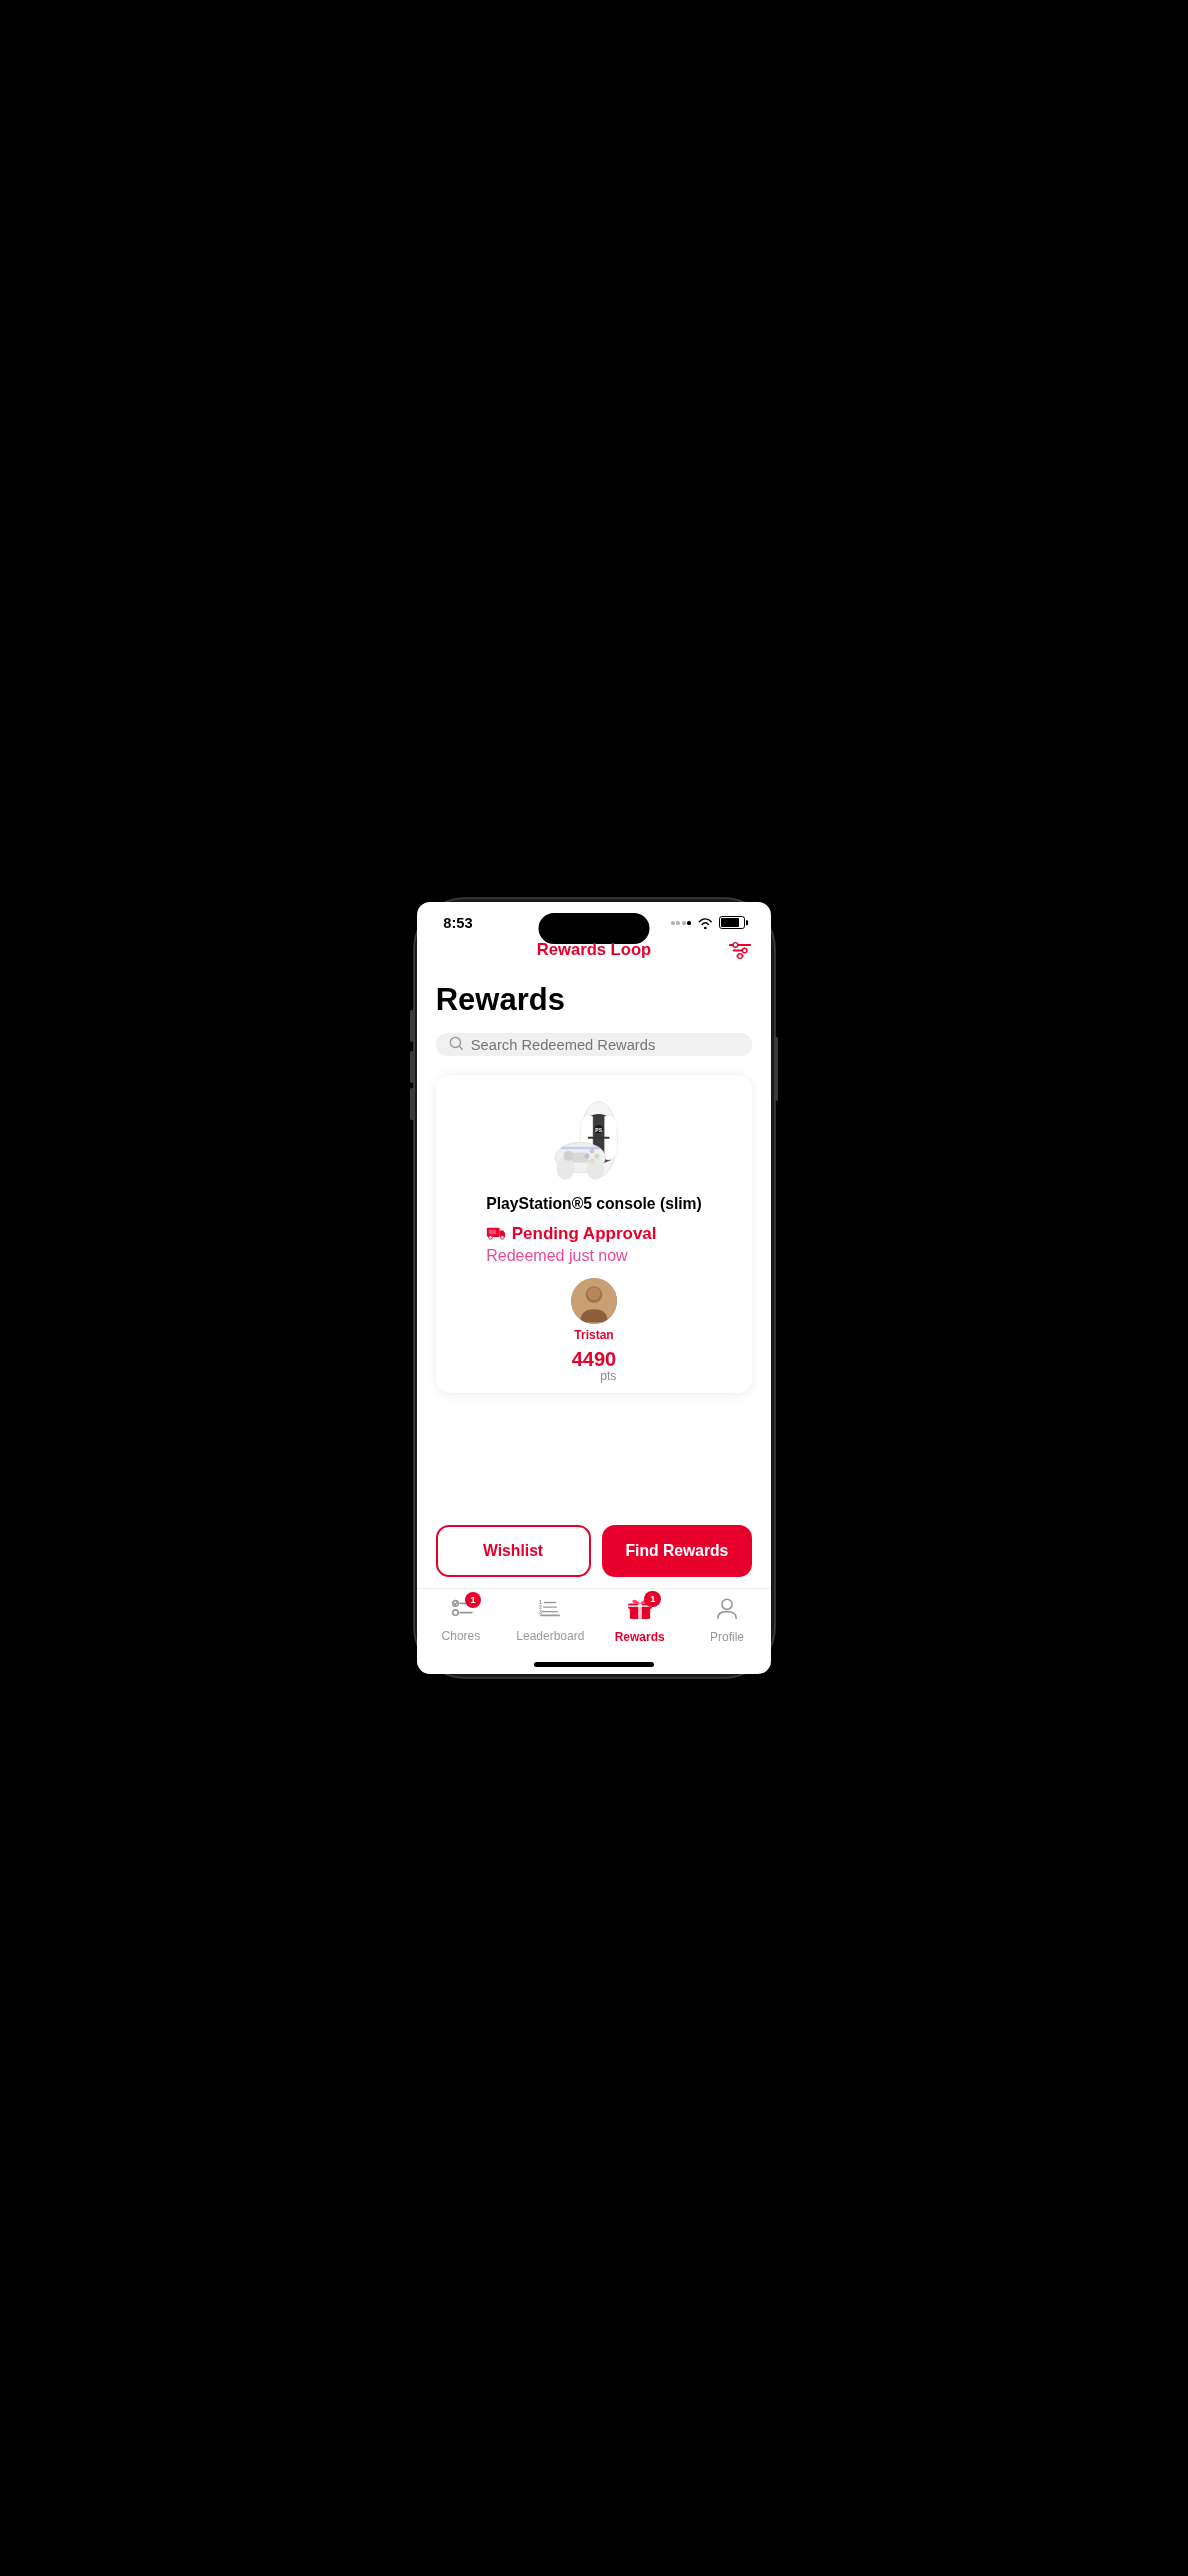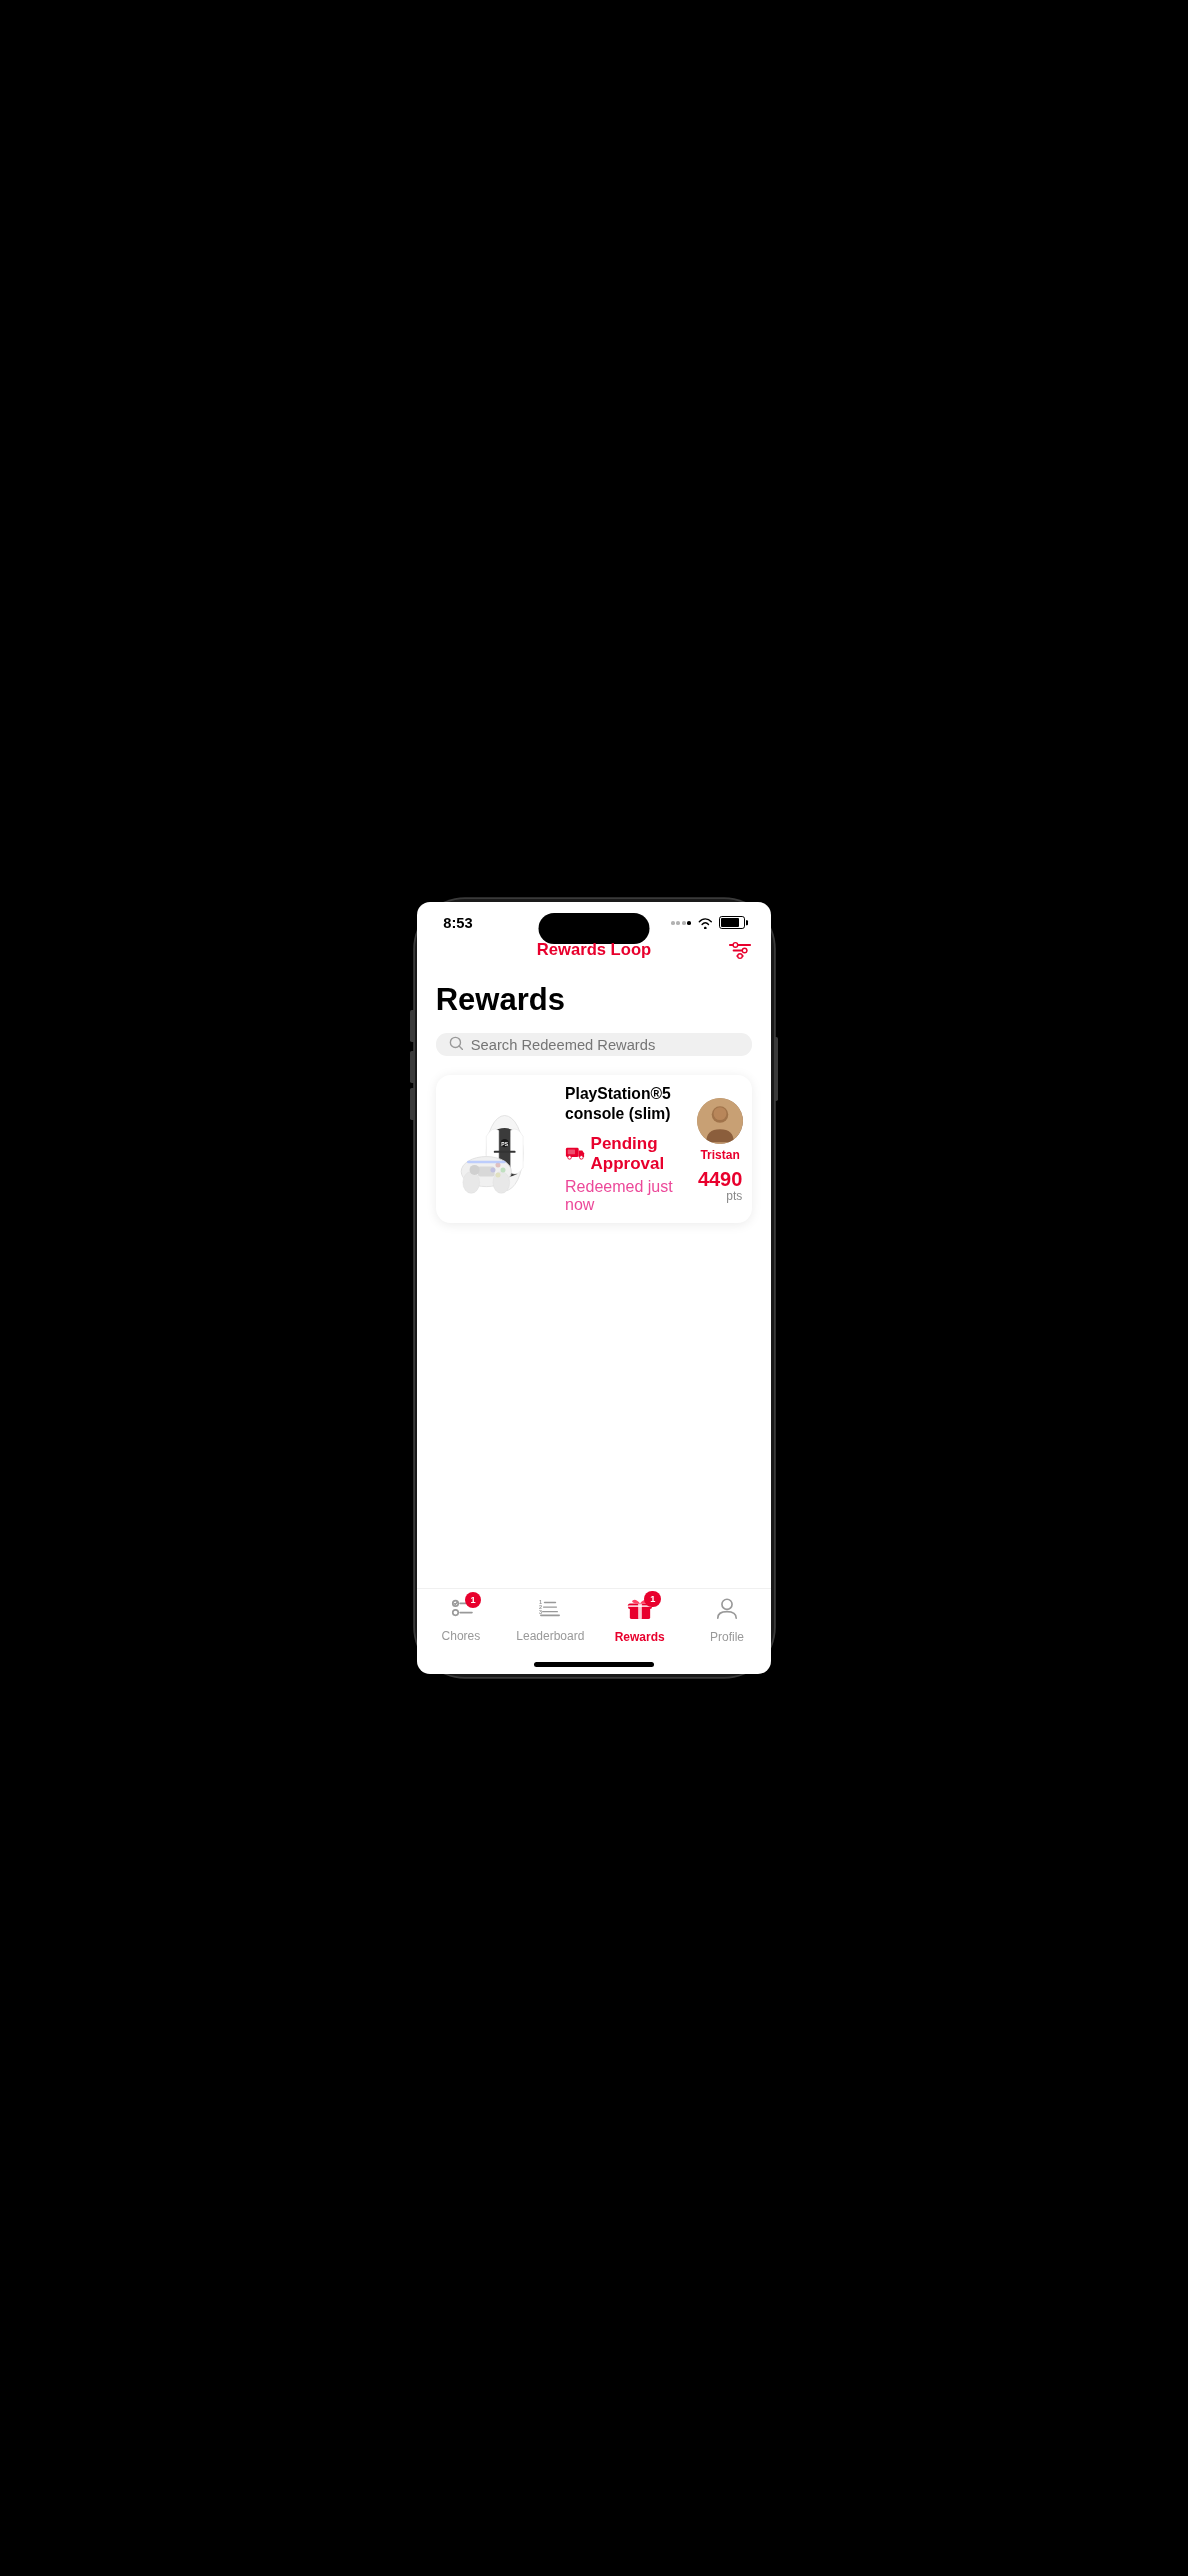--- a/index.html
+++ b/index.html
@@ -183,20 +183,21 @@
     
     .reward-card {
       display: flex;
       align-items: center;
       background: #fff;
       border-radius: 14.7px;
       padding: 9.2px;
       box-shadow: 0 1.8px 11px rgba(0,0,0,0.08);
       gap: 9.2px;
       position: relative;
+      flex-direction: column;
     }
     .reward-image-wrap {
       width: 111px;
       height: 101px;
       flex-shrink: 0;
       display: flex;
       align-items: center;
       justify-content: center;
       overflow: hidden;
     }
@@ -483,20 +484,24 @@
 
           <div style="text-align:right;">
             <div class="reward-points">4490</div>
             <div class="points-label">pts</div>
           </div>
         </div>
       </div>
 
     </div>
 
+    <div class="bottom-actions">
+      <button class="btn-wishlist">Wishlist</button>
+      <button class="btn-find-rewards">Find Rewards</button>
+    </div>
 
     <div class="tab-bar">
 
       <div class="tab-item">
         <div class="tab-icon" style="position:relative;">
           <svg width="26" height="22" viewBox="0 0 28 24" fill="none">
             <circle cx="8" cy="7" r="3" stroke="#999" stroke-width="1.8"></circle>
             <circle cx="8" cy="17" r="3" stroke="#999" stroke-width="1.8"></circle>
             <line x1="13" y1="7" x2="26" y2="7" stroke="#999" stroke-width="1.8" stroke-linecap="round"></line>
             <line x1="13" y1="17" x2="26" y2="17" stroke="#999" stroke-width="1.8" stroke-linecap="round"></line>

